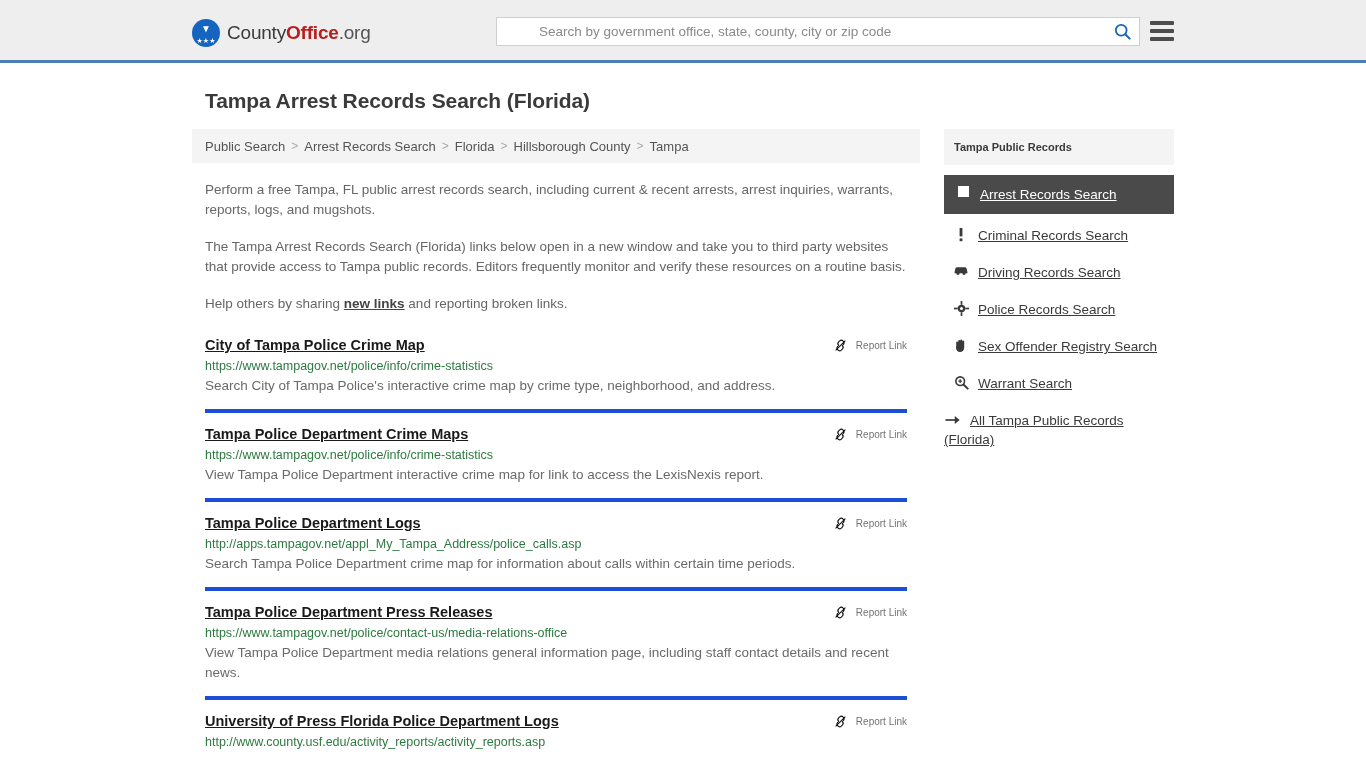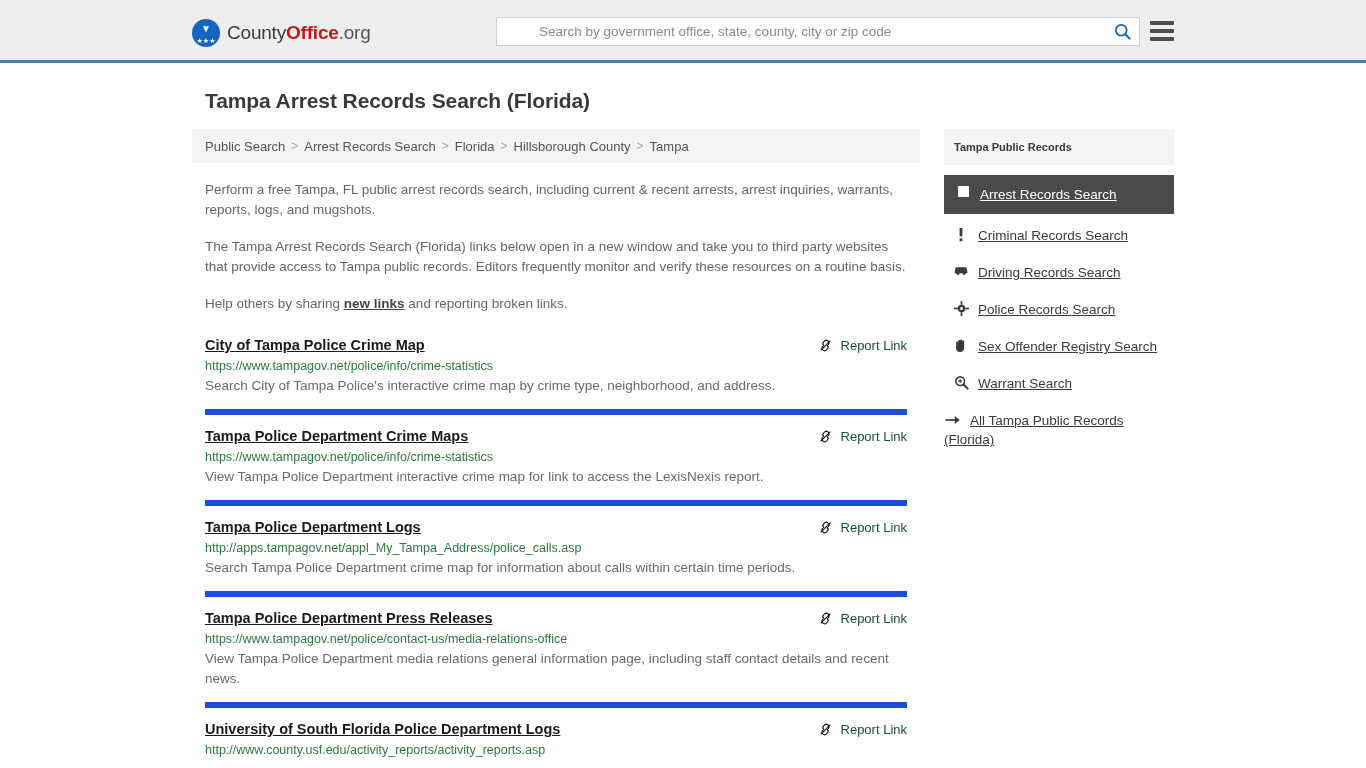--- a/index.html
+++ b/index.html
@@ -162,21 +162,21 @@
   }
   .intro a {
     color: #444;
     text-decoration: underline;
     font-weight: bold;
   }
 
   
   .results { margin-top: 22px; padding: 0 13px; }
   .result {
-    border-bottom: 6px solid #1d4ed8;
+    border-bottom: 4px solid #1d4ed8;
     padding: 0 0 13px 0;
     margin-bottom: 12px;
   }
   .result:last-child { border-bottom: none; }
   .result-head {
     display: flex;
     align-items: flex-start;
     justify-content: space-between;
   }
   .result-title {
@@ -190,22 +190,22 @@
   .report-link {
     display: flex;
     align-items: center;
     gap: 8px;
     cursor: pointer;
     flex: 0 0 auto;
     margin-left: 14px;
     padding-top: 2px;
   }
   .report-link .label {
-    font-size: 13px;
-    color: #14532d;
+    font-size: 10px;
+    color: #737373;
     white-space: nowrap;
   }
   .result-url {
     font-size: 12.5px;
     color: #2c7a3f;
     margin-top: 6px;
     word-break: break-all;
   }
   .result-desc {
     font-size: 13.5px;
@@ -394,21 +394,21 @@
               </svg>
               <span class="label">Report Link</span>
             </div>
           </div>
           <div class="result-url">https://www.tampagov.net/police/contact-us/media-relations-office</div>
           <div class="result-desc">View Tampa Police Department media relations general information page, including staff contact details and recent news.</div>
         </div>
 
         <div class="result">
           <div class="result-head">
-            <div class="result-title">University of South Florida Police Department Logs</div>
+            <div class="result-title">University of Press Florida Police Department Logs</div>
             <div class="report-link">
               <svg width="15" height="15" viewBox="0 0 20 20">
                 <path d="M7.6 10 a3.4 3.4 0 0 1 0-4.8 l1.3-1.3 a3.4 3.4 0 0 1 4.8 4.8" fill="none" stroke="#111" stroke-width="1.5" stroke-linecap="round"></path>
                 <path d="M12.4 10 a3.4 3.4 0 0 1 0 4.8 l-1.3 1.3 a3.4 3.4 0 0 1 -4.8 -4.8" fill="none" stroke="#111" stroke-width="1.5" stroke-linecap="round"></path>
                 <line x1="3.5" y1="16.5" x2="16.5" y2="3.5" stroke="#111" stroke-width="1.4"></line>
               </svg>
               <span class="label">Report Link</span>
             </div>
           </div>
           <div class="result-url">http://www.county.usf.edu/activity_reports/activity_reports.asp</div>

